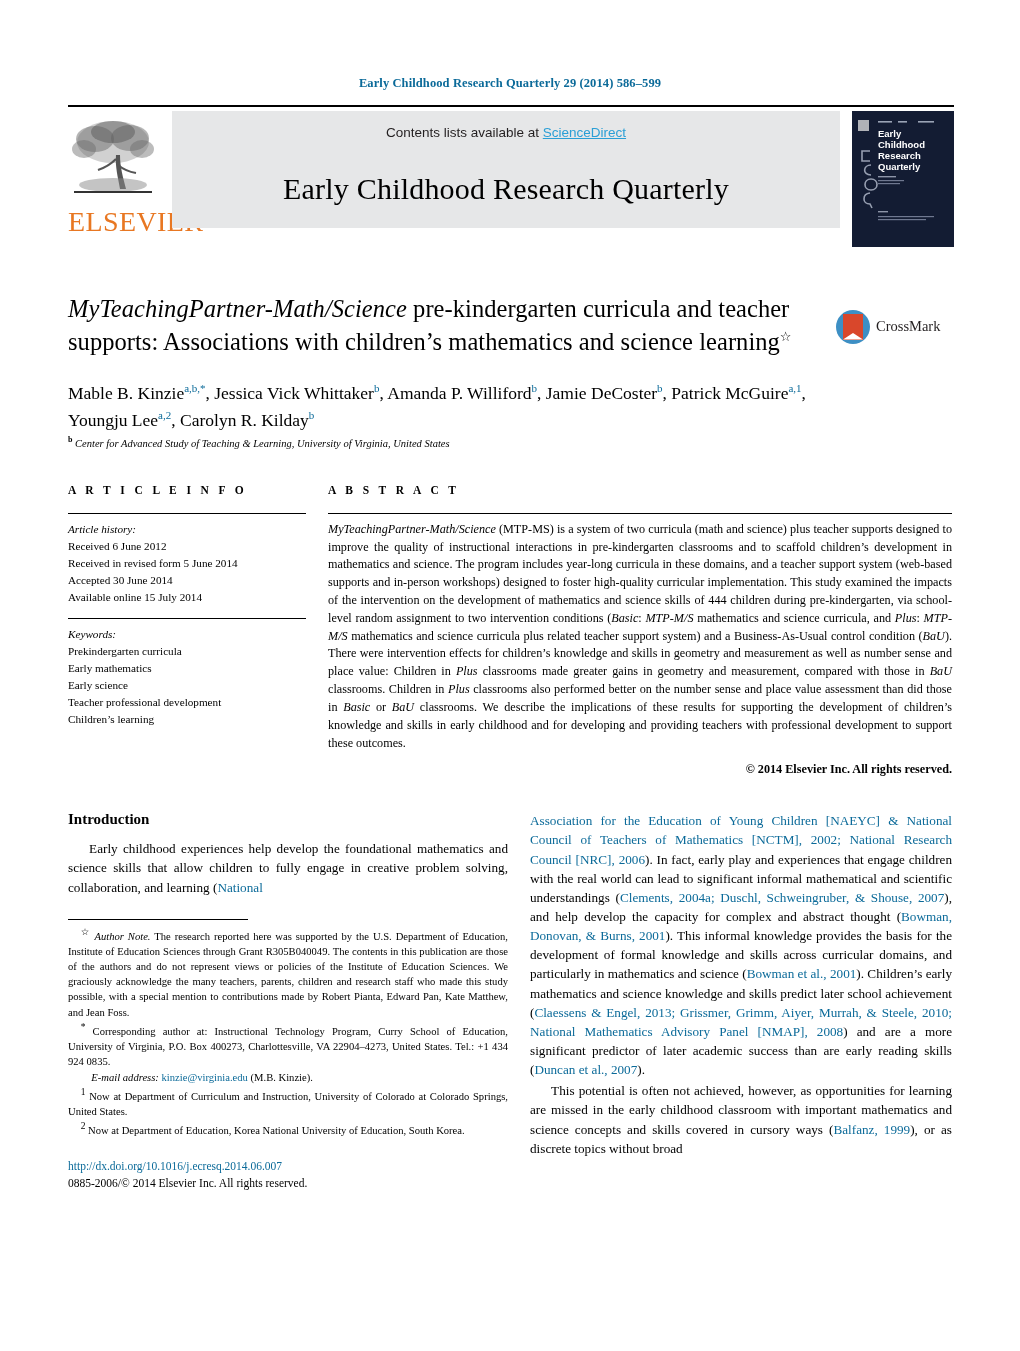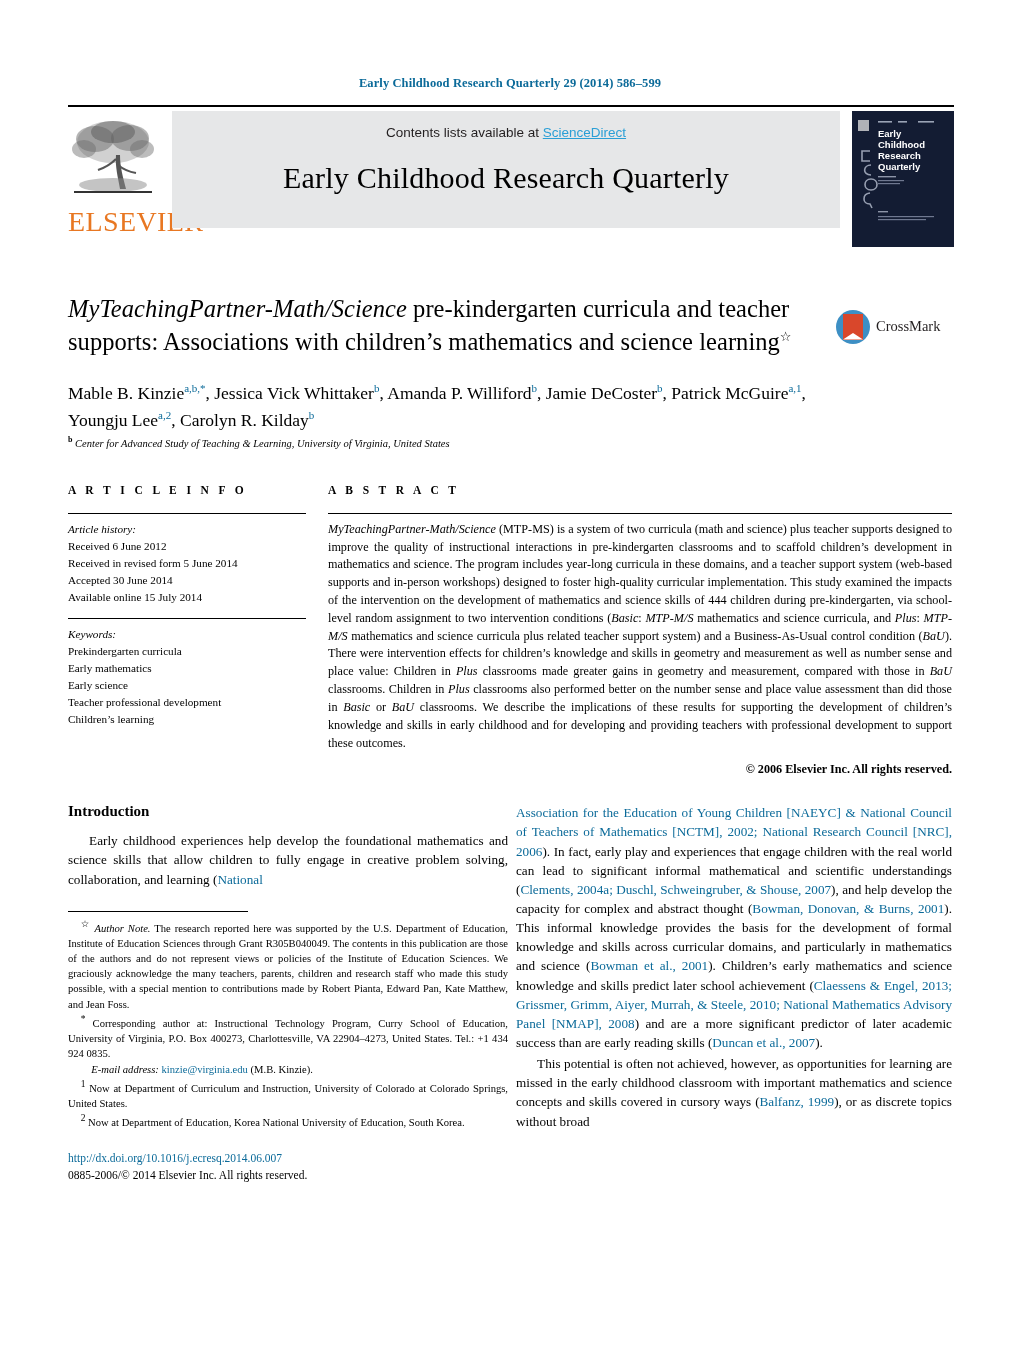--- a/index.html
+++ b/index.html
@@ -66,21 +66,21 @@
     font-size: 13.5px;
     color: #231f20;
     padding-top: 14px;
   }
   .contents-line .sd { color: #2a9fd6; }
   .journal-title {
     text-align: center;
     font-family: "Liberation Serif", serif;
     font-size: 30px;
     color: #000;
-    margin-top: 21px;
+    margin-top: 32px;
     letter-spacing: 0.2px;
   }
   .cover-thumb {
     flex: 0 0 102px;
     margin-left: 12px;
     width: 102px;
     height: 136px;
     background: #131c33;
     position: relative;
     overflow: hidden;
@@ -199,23 +199,23 @@
   .copyline {
     text-align: right;
     font-family: "Liberation Serif", serif;
     font-size: 12.2px;
     font-weight: bold;
     margin-top: 10px;
   }
 
   
   .body-cols {
-    margin: 26px 60px 0 60px;
+    margin: 34px 60px 0 60px;
     display: flex;
-    gap: 8px;
+    gap: 22px;
     position: relative;
   }
   .bcol { flex: 1 1 0; width: 440px; }
   h2.section-head {
     font-family: "Liberation Serif", serif;
     font-size: 15px;
     font-weight: bold;
     margin: 0 0 11px 0;
   }
   .para {
@@ -363,21 +363,21 @@
         <div>Early science</div>
         <div>Teacher professional development</div>
         <div>Children’s learning</div>
       </div>
     </div>
 
     <div class="col-abs">
       <div class="sec-label">A B S T R A C T</div>
       <div class="rule"></div>
       <div class="abstract-body"><span class="it">MyTeachingPartner-Math/Science</span> (MTP-MS) is a system of two curricula (math and science) plus teacher supports designed to improve the quality of instructional interactions in pre-kindergarten classrooms and to scaffold children’s development in mathematics and science. The program includes year-long curricula in these domains, and a teacher support system (web-based supports and in-person workshops) designed to foster high-quality curricular implementation. This study examined the impacts of the intervention on the development of mathematics and science skills of 444 children during pre-kindergarten, via school-level random assignment to two intervention conditions (<span class="it">Basic</span>: <span class="it">MTP-M/S</span> mathematics and science curricula, and <span class="it">Plus</span>: <span class="it">MTP-M/S</span> mathematics and science curricula plus related teacher support system) and a Business-As-Usual control condition (<span class="it">BaU</span>). There were intervention effects for children’s knowledge and skills in geometry and measurement as well as number sense and place value: Children in <span class="it">Plus</span> classrooms made greater gains in geometry and measurement, compared with those in <span class="it">BaU</span> classrooms. Children in <span class="it">Plus</span> classrooms also performed better on the number sense and place value assessment than did those in <span class="it">Basic</span> or <span class="it">BaU</span> classrooms. We describe the implications of these results for supporting the development of children’s knowledge and skills in early childhood and for developing and providing teachers with professional development to support these outcomes.</div>
-      <div class="copyline">© 2006 Elsevier Inc. All rights reserved.</div>
+      <div class="copyline">© 2014 Elsevier Inc. All rights reserved.</div>
     </div>
   </div>
 
   <div class="body-cols">
 
     <div class="bcol">
       <h2 class="section-head">Introduction</h2>
       <p class="para">Early childhood experiences help develop the foundational mathematics and science skills that allow children to fully engage in creative problem solving, collaboration, and learning (<span class="ref">National</span></p>
 
       <div class="footnotes"></div>

